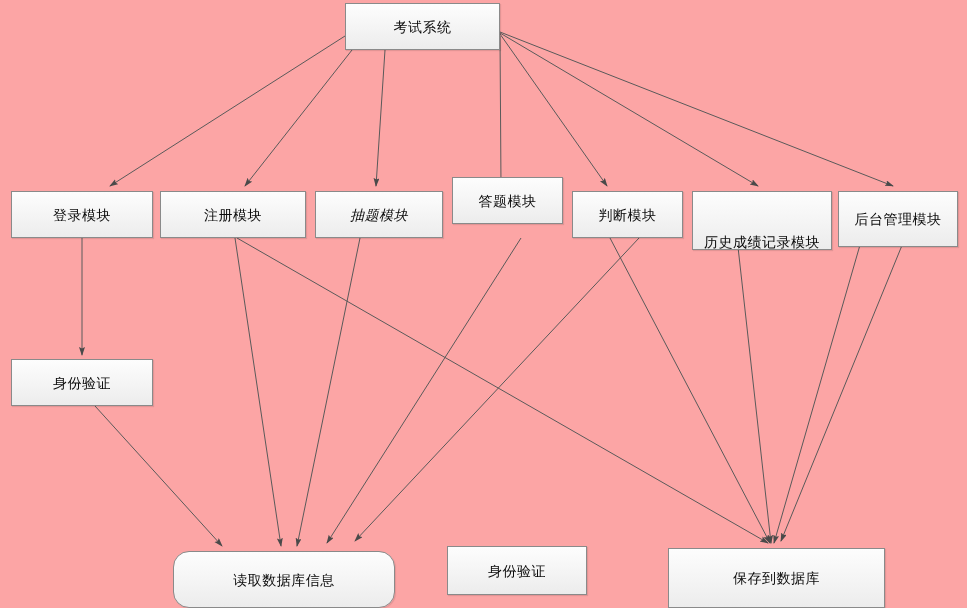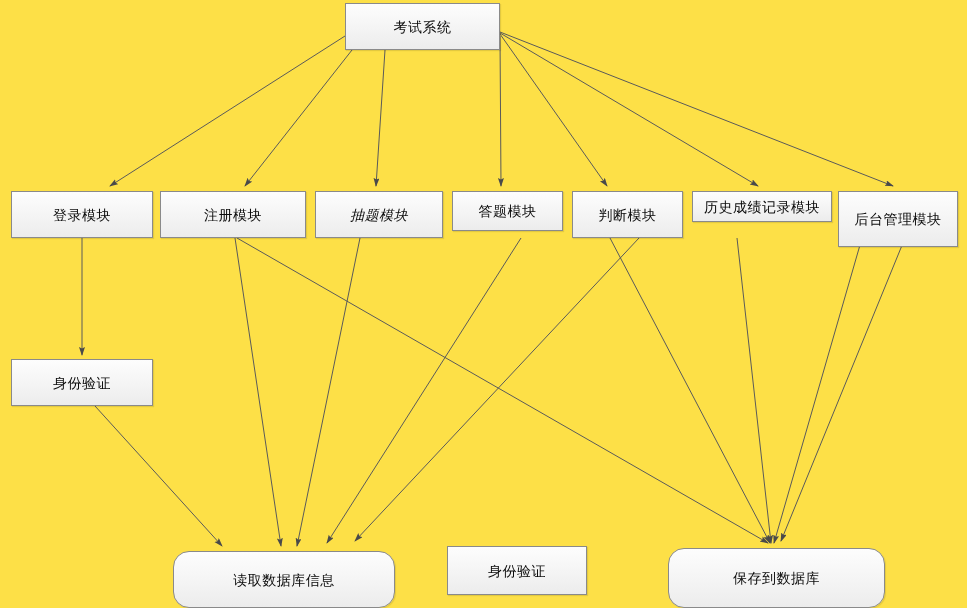--- a/index.html
+++ b/index.html
@@ -7,21 +7,21 @@
     padding: 0;
     background: #ffffff;
   }
   body {
     font-family: "DejaVu Sans", "Liberation Sans", sans-serif;
   }
   #canvas {
     position: relative;
     width: 967px;
     height: 608px;
-    background: #fde047;
+    background: #fca5a5;
     overflow: hidden;
   }
   #edges {
     position: absolute;
     left: 0;
     top: 0;
     width: 967px;
     height: 608px;
     pointer-events: none;
   }
@@ -83,39 +83,39 @@
       </div>
       <div class="node" style="left: 11px; top: 191px; width: 142px; height: 47px;">
         <span class="node-label">登录模块</span>
       </div>
       <div class="node" style="left: 160px; top: 191px; width: 146px; height: 47px; align-items: center;">
         <span class="node-label">注册模块</span>
       </div>
       <div class="node" style="left: 315px; top: 191px; width: 128px; height: 47px; font-style: italic;">
         <span class="node-label">抽题模块</span>
       </div>
-      <div class="node" style="left: 452px; top: 191px; width: 111px; height: 40px;">
+      <div class="node" style="left: 452px; top: 177px; width: 111px; height: 47px;">
         <span class="node-label">答题模块</span>
       </div>
       <div class="node" style="left: 572px; top: 191px; width: 111px; height: 47px;">
         <span class="node-label">判断模块</span>
       </div>
-      <div class="node" style="left: 692px; top: 191px; width: 140px; height: 31px;">
+      <div class="node" style="left: 692px; top: 191px; width: 140px; height: 59px; align-items: flex-end;">
         <span class="node-label">历史成绩记录模块</span>
       </div>
       <div class="node" style="left: 838px; top: 191px; width: 120px; height: 56px;">
         <span class="node-label">后台管理模块</span>
       </div>
       <div class="node" style="left: 11px; top: 359px; width: 142px; height: 47px;">
         <span class="node-label">身份验证</span>
       </div>
       <div class="node" style="left: 173px; top: 551px; width: 222px; height: 57px; border-radius: 16px;">
         <span class="node-label">读取数据库信息</span>
       </div>
       <div class="node" style="left: 447px; top: 546px; width: 140px; height: 49px;">
         <span class="node-label">身份验证</span>
       </div>
-      <div class="node" style="left: 668px; top: 548px; width: 217px; height: 60px; border-radius: 16px;">
+      <div class="node" style="left: 668px; top: 548px; width: 217px; height: 60px;">
         <span class="node-label">保存到数据库</span>
       </div>
     </div>
 
 </div>
 
 </body></html>

